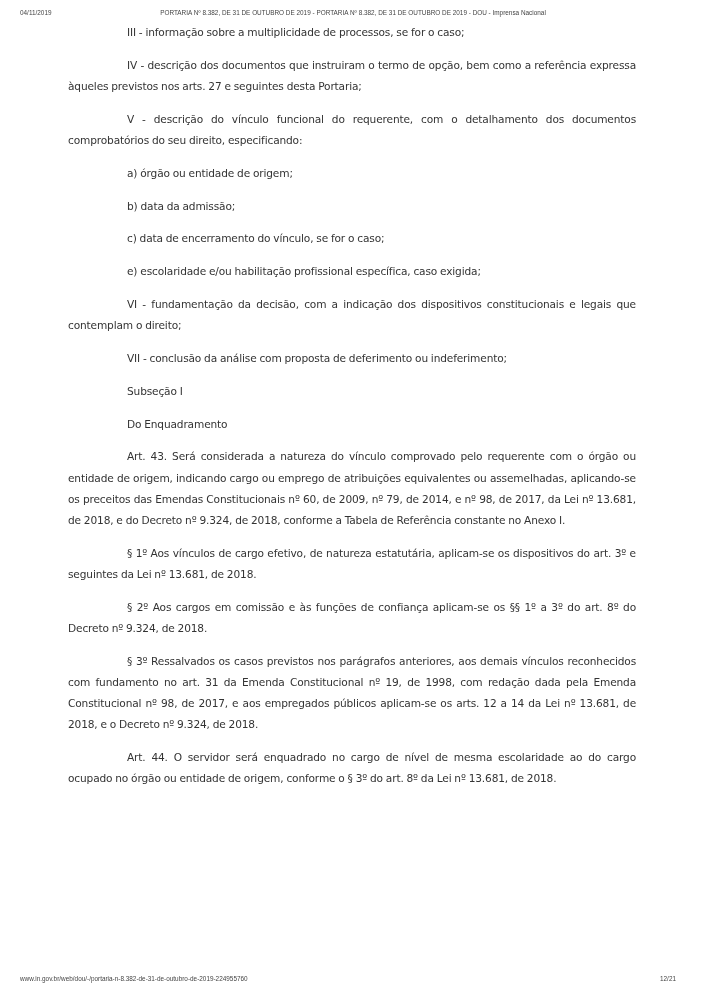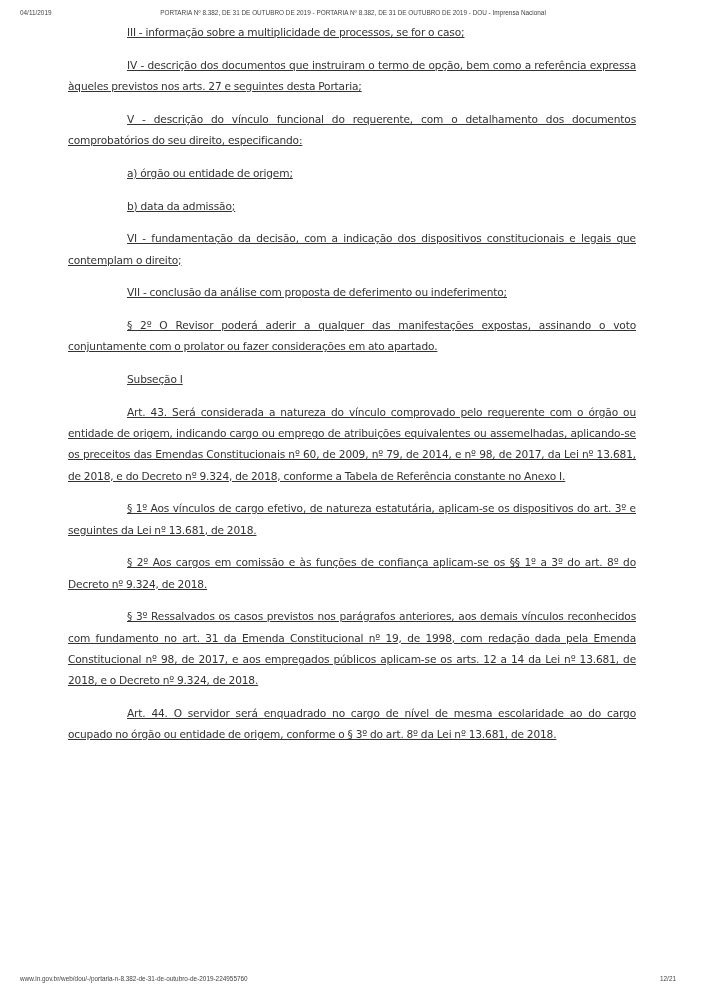--- a/index.html
+++ b/index.html
@@ -64,41 +64,42 @@
       width: 568px;
     }
     .content p {
       margin: 0 0 11.6px 0;
       font-size: 10.6px;
       line-height: 21.2px;
       text-align: justify;
       text-indent: 59px;
       letter-spacing: -0.15px;
       word-spacing: -0.3px;
-      text-decoration: underline;
     }
   </style>
 </head>
 <body>
 
 <div class="print-header">
   <span class="date">04/11/2019</span>
   <span class="title">PORTARIA Nº 8.382, DE 31 DE OUTUBRO DE 2019 - PORTARIA Nº 8.382, DE 31 DE OUTUBRO DE 2019 - DOU - Imprensa Nacional</span>
 </div>
 
 <div class="content">
   <p>III - informação sobre a multiplicidade de processos, se for o caso;</p>
   <p>IV - descrição dos documentos que instruiram o termo de opção, bem como a referência expressa àqueles previstos nos arts. 27 e seguintes desta Portaria;</p>
   <p>V - descrição do vínculo funcional do requerente, com o detalhamento dos documentos comprobatórios do seu direito, especificando:</p>
   <p>a) órgão ou entidade de origem;</p>
   <p>b) data da admissão;</p>
+  <p>c) data de encerramento do vínculo, se for o caso;</p>
+  <p>e) escolaridade e/ou habilitação profissional específica, caso exigida;</p>
   <p>VI - fundamentação da decisão, com a indicação dos dispositivos constitucionais e legais que contemplam o direito;</p>
   <p>VII - conclusão da análise com proposta de deferimento ou indeferimento;</p>
-  <p>§ 2º O Revisor poderá aderir a qualquer das manifestações expostas, assinando o voto conjuntamente com o prolator ou fazer considerações em ato apartado.</p>
   <p>Subseção I</p>
+  <p>Do Enquadramento</p>
   <p>Art. 43. Será considerada a natureza do vínculo comprovado pelo requerente com o órgão ou entidade de origem, indicando cargo ou emprego de atribuições equivalentes ou assemelhadas, aplicando-se os preceitos das Emendas Constitucionais nº 60, de 2009, nº 79, de 2014, e nº 98, de 2017, da Lei nº 13.681, de 2018, e do Decreto nº 9.324, de 2018, conforme a Tabela de Referência constante no Anexo I.</p>
   <p>§ 1º Aos vínculos de cargo efetivo, de natureza estatutária, aplicam-se os dispositivos do art. 3º e seguintes da Lei nº 13.681, de 2018.</p>
   <p>§ 2º Aos cargos em comissão e às funções de confiança aplicam-se os §§ 1º a 3º do art. 8º do Decreto nº 9.324, de 2018.</p>
   <p>§ 3º Ressalvados os casos previstos nos parágrafos anteriores, aos demais vínculos reconhecidos com fundamento no art. 31 da Emenda Constitucional nº 19, de 1998, com redação dada pela Emenda Constitucional nº 98, de 2017, e aos empregados públicos aplicam-se os arts. 12 a 14 da Lei nº 13.681, de 2018, e o Decreto nº 9.324, de 2018.</p>
   <p>Art. 44. O servidor será enquadrado no cargo de nível de mesma escolaridade ao do cargo ocupado no órgão ou entidade de origem, conforme o § 3º do art. 8º da Lei nº 13.681, de 2018.</p>
 
 </div>
 
 <div class="print-footer">
   <span class="url">www.in.gov.br/web/dou/-/portaria-n-8.382-de-31-de-outubro-de-2019-224955760</span>

